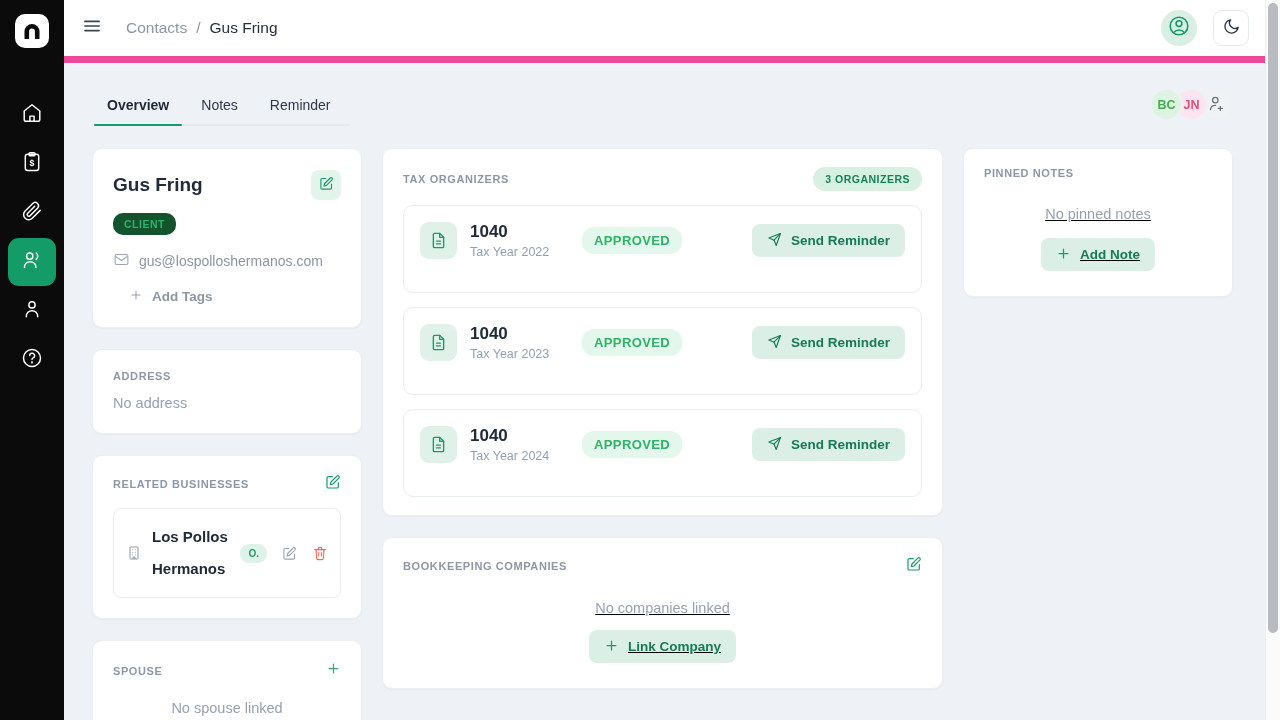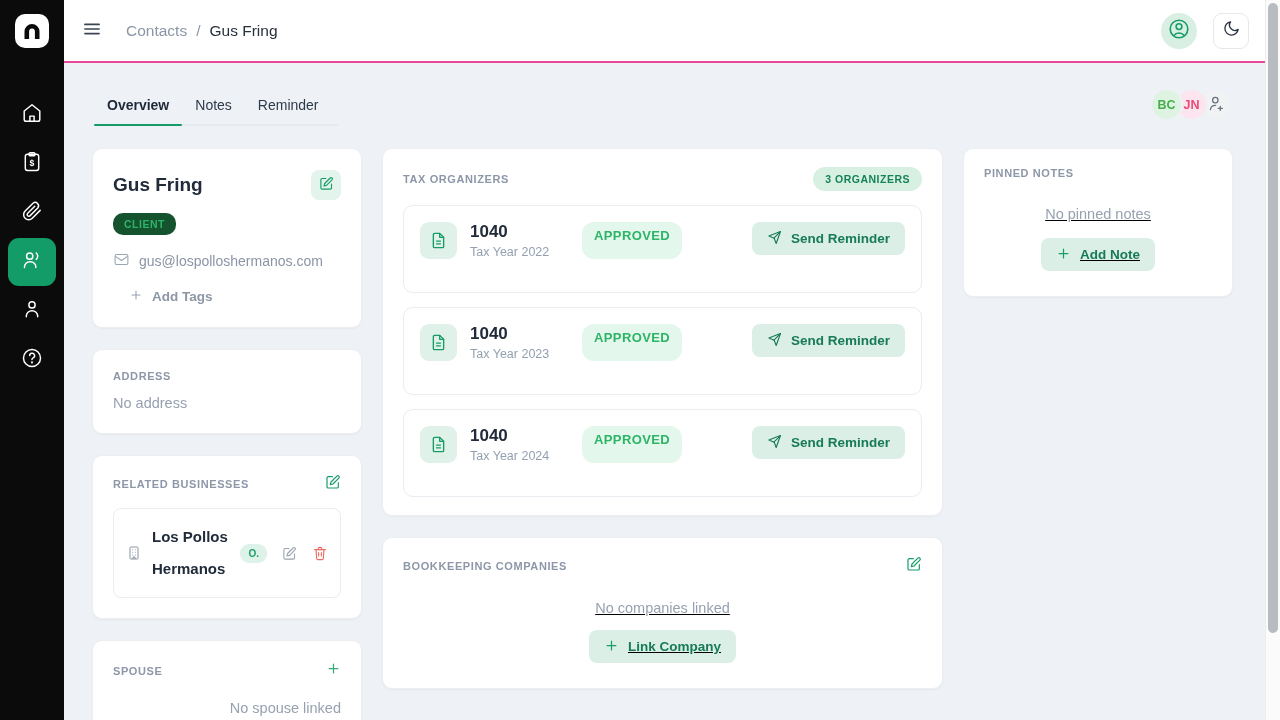--- a/index.html
+++ b/index.html
@@ -8,42 +8,42 @@
 
   
   .rail { position:absolute; left:0; top:0; width:64px; height:720px; background:#0b0b0b; display:flex; flex-direction:column; align-items:center; z-index:5; }
   .logo { margin-top:14px; width:34px; height:34px; }
   .rail-nav { margin-top:43px; display:flex; flex-direction:column; gap:1px; }
   .rail-item { width:48px; height:48px; border-radius:11px; display:flex; align-items:center; justify-content:center; cursor:pointer; }
   .rail-item.active { background:#149c68; }
   .rail-item svg { width:22px; height:22px; stroke:#fff; fill:none; stroke-width:1.6; stroke-linecap:round; stroke-linejoin:round; }
 
   
-  .topbar { position:absolute; left:64px; top:0; right:15px; height:63px; background:#fff; border-bottom:2px solid #ec4899; display:flex; align-items:center; z-index:4; }
+  .topbar { position:absolute; left:64px; top:0; right:15px; height:63px; background:#fff; border-bottom:7px solid #ec4899; display:flex; align-items:center; z-index:4; }
   .burger { margin-left:13px; width:30px; height:30px; display:flex; align-items:center; justify-content:center; cursor:pointer; }
   .burger svg { width:20px; height:20px; stroke:#3a4452; stroke-width:2; stroke-linecap:round; }
   .crumbs { margin-left:19px; font-size:15.5px; display:flex; gap:9px; align-items:center; }
   .crumb-parent { color:#8b96a6; cursor:pointer; }
   .crumb-sep { color:#8b96a6; }
   .crumb-current { color:#27303e; }
   .topbar-right { margin-left:auto; margin-right:16px; display:flex; align-items:center; gap:16px; }
   .avatar-btn { width:36px; height:36px; border-radius:50%; background:#d9efe3; display:flex; align-items:center; justify-content:center; cursor:pointer; }
   .avatar-btn svg { width:24px; height:24px; stroke:#169c68; fill:none; stroke-width:1.6; stroke-linecap:round; }
   .moon-btn { width:36px; height:36px; border-radius:9px; background:#fff; border:1px solid #e4e9ee; display:flex; align-items:center; justify-content:center; cursor:pointer; }
   .moon-btn svg { width:19px; height:19px; stroke:#2a3342; fill:none; stroke-width:1.7; stroke-linejoin:round; }
 
   
   .scrollbar { position:absolute; right:0; top:0; width:15px; height:720px; background:#fbfbfb; border-left:1px solid #ededed; z-index:6; }
   .scroll-thumb { position:absolute; left:2px; top:3px; width:10px; height:630px; background:#b8bcc1; border-radius:6px; }
 
   
   .content { position:absolute; left:64px; top:63px; right:15px; bottom:0; background:#eef1f5; padding:0 32px 0 28px; }
 
   .tabs-row { display:flex; justify-content:space-between; align-items:flex-end; padding-top:21px; }
-  .tabs { display:flex; margin-left:2px; border-bottom:2px solid #e6e9ee; padding-right:6px; }
+  .tabs { display:flex; gap:6px; margin-left:2px; border-bottom:2px solid #e6e9ee; padding-right:6px; }
   .tab { padding:13px 13px 11px; font-size:14px; color:#2e3949; cursor:pointer; position:relative; }
   .tab.active { color:#1f2937; font-weight:bold; }
   .tab.active::after { content:""; position:absolute; left:0; right:0; bottom:-2px; height:2.5px; background:#149c68; border-radius:2px; }
   .collab { display:flex; margin-bottom:5px; }
   .collab .circ { width:33px; height:33px; border-radius:50%; border:2.5px solid #eef1f5; display:flex; align-items:center; justify-content:center; font-size:12.5px; font-weight:bold; cursor:pointer; }
   .circ.bc { background:#dff3e2; color:#45ae4d; z-index:3; }
   .circ.jn { background:#fce5ee; color:#e74c77; margin-left:-8px; z-index:2; }
   .circ.addp { background:#f0f2f4; margin-left:-8px; z-index:1; }
   .circ.addp svg { width:19px; height:19px; stroke:#69727e; fill:none; stroke-width:1.6; stroke-linecap:round; }
 
@@ -85,27 +85,27 @@
   .rb-badge { background:#ddf2e8; color:#1d9e68; font-size:10px; font-weight:bold; padding:4px 8px; border-radius:9px; }
   .rb-edit { cursor:pointer; display:flex; }
   .rb-edit svg { width:15px; height:15px; stroke:#9aa3af; fill:none; stroke-width:1.7; stroke-linecap:round; stroke-linejoin:round; }
   .rb-del { cursor:pointer; display:flex; }
   .rb-del svg { width:16px; height:16px; stroke:#ee6a5f; fill:none; stroke-width:1.7; stroke-linecap:round; stroke-linejoin:round; }
 
   .plus-ic { cursor:pointer; display:flex; }
   .plus-ic svg { width:15px; height:15px; stroke:#3aa876; fill:none; stroke-width:2; stroke-linecap:round; }
 
   .spouse-card { padding:20px 20px 30px; }
-  .spouse-card .empty-text { margin-top:20px; text-align:right; }
+  .spouse-card .empty-text { margin-top:20px; text-align:center; }
   .sliver-btn { margin:16px auto 0; width:122px; height:30px; border-radius:8px; background:#dcefe6; cursor:pointer; }
 
   
   .tax-card { padding:18px 20px; }
   .count-pill { background:#d8f0e2; color:#158355; font-size:10.5px; font-weight:bold; letter-spacing:.5px; padding:6px 12px; border-radius:12px; }
-  .org-row { margin-top:14px; border:1px solid #e9ecf0; border-radius:10px; padding:16px 16px 33px; display:flex; cursor:pointer; }
+  .org-row { margin-top:14px; border:1px solid #e9ecf0; border-radius:10px; padding:16px 16px 33px; display:flex; align-items:center; cursor:pointer; }
   .doc-sq { width:37px; height:37px; border-radius:9px; background:#dff1e8; display:flex; align-items:center; justify-content:center; flex:none; }
   .doc-sq svg { width:19px; height:19px; stroke:#169c68; fill:none; stroke-width:1.7; stroke-linecap:round; stroke-linejoin:round; }
   .org-info { margin-left:13px; min-width:88px; }
   .org-name { font-size:17px; font-weight:bold; color:#212b3a; }
   .org-year { font-size:12.5px; color:#94a0b0; margin-top:3px; }
   .status-pill { background:#e3f7ec; color:#2cb567; font-size:13px; font-weight:bold; letter-spacing:.4px; padding:6px 12px; border-radius:12px; margin-left:24px; }
   .mint-btn { display:flex; align-items:center; gap:9px; background:#dcefe6; color:#177a58; font-size:13.5px; font-weight:bold; border:none; border-radius:8px; padding:0 15px; height:33px; cursor:pointer; font-family:inherit; }
   .mint-btn svg { width:15px; height:15px; stroke:#177a58; fill:none; stroke-width:1.8; stroke-linecap:round; stroke-linejoin:round; }
   .mint-btn svg.plus { stroke:#169c68; stroke-width:2; }
   .org-row .mint-btn { margin-left:auto; }

